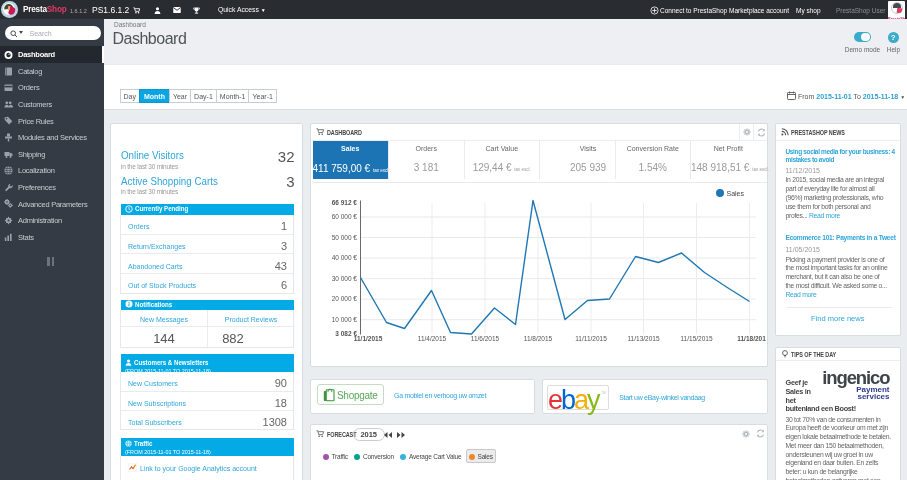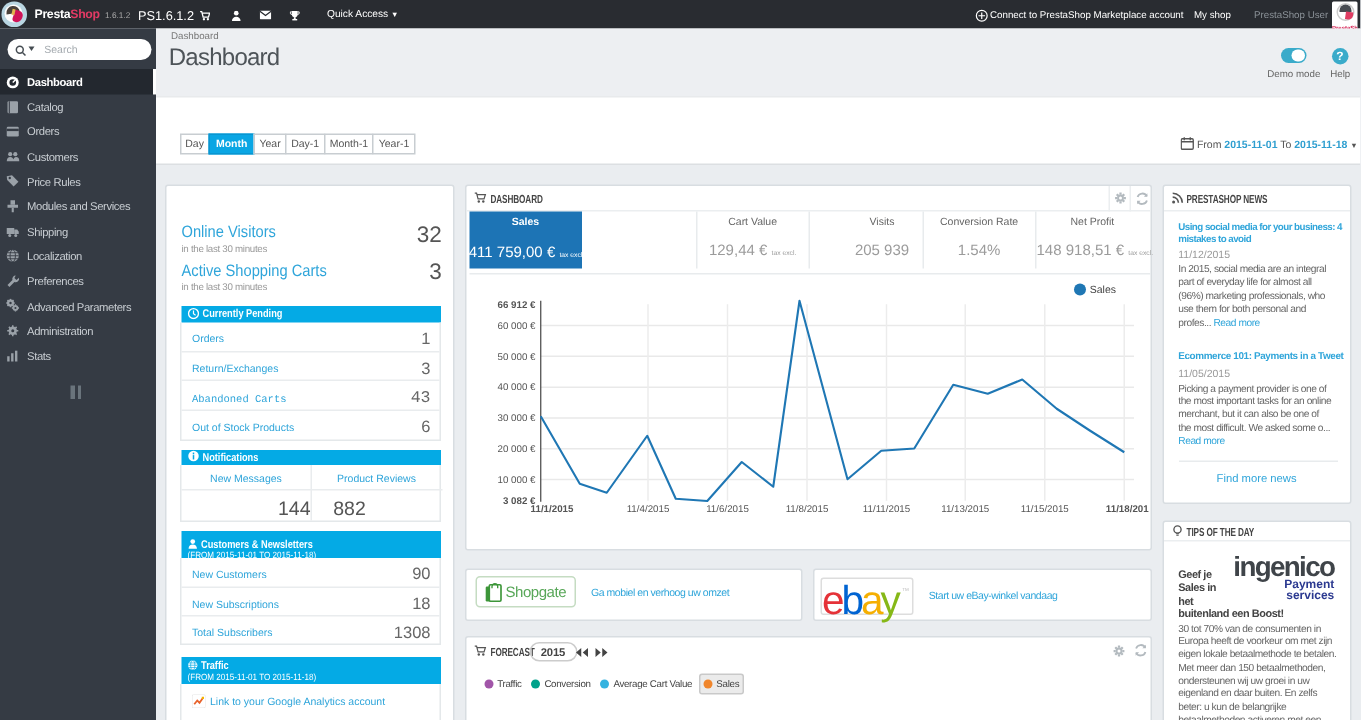--- a/index.html
+++ b/index.html
@@ -207,40 +207,40 @@
       </svg> <span class="condb">Currently Pending</span></div>
 <div class="abs" style="left:9px;top:91px;width:174px;height:79px;border:1px solid #e4e8ea;border-top:none">
 <div style="position:relative;height:19.4px;">
         <span class="blink" style="position:absolute;left:7px;top:8.5px;font-size:7px">Orders</span>
         <span style="position:absolute;right:6px;top:5.5px;font-size:11px;color:#666">1</span>
       </div>
 <div style="position:relative;height:19.4px;border-top:1px solid #e9ecee;">
         <span class="blink" style="position:absolute;left:7px;top:8.5px;font-size:7px">Return/Exchanges</span>
         <span style="position:absolute;right:6px;top:5.5px;font-size:11px;color:#666">3</span>
       </div>
-<div style="position:relative;height:19.4px;border-top:1px solid #e9ecee;font-family:Liberation Mono, monospace;">
+<div style="position:relative;height:19.4px;border-top:1px solid #e9ecee;">
         <span class="blink" style="position:absolute;left:7px;top:8.5px;font-size:7px">Abandoned Carts</span>
         <span style="position:absolute;right:6px;top:5.5px;font-size:11px;color:#666">43</span>
       </div>
 <div style="position:relative;height:19.4px;border-top:1px solid #e9ecee;">
         <span class="blink" style="position:absolute;left:7px;top:8.5px;font-size:7px">Out of Stock Products</span>
         <span style="position:absolute;right:6px;top:5.5px;font-size:11px;color:#666">6</span>
       </div>
 </div>
 <div class="bluebar" style="left:10px;top:176px;width:173px;height:10.5px;font-size:7.5px;line-height:10.5px"><svg style="display:inline-block;vertical-align:-1.5px;margin-left:4px" width="8" height="8" viewBox="0 0 8 8">
         <circle cx="4" cy="4" r="3.5" fill="#fff"></circle>
         <rect x="3.5" y="1.7" width="1" height="1.2" fill="#04aae5"></rect>
         <rect x="3.5" y="3.4" width="1" height="2.9" fill="#04aae5"></rect>
       </svg> <span class="condb">Notifications</span></div>
 <div class="abs" style="left:9px;top:186.5px;width:174px;height:37.5px;border:1px solid #e4e8ea;border-top:none">
 <div class="abs" style="left:0;top:0;width:86.5px;height:100%;border-right:1px solid #e9ecee"></div>
 <div class="abs blink" style="left:0;top:5.5px;width:86px;text-align:center;font-size:7px">New Messages</div>
 <div class="abs blink" style="left:87px;top:5.5px;width:86px;text-align:center;font-size:7px">Product Reviews</div>
 <div class="abs" style="left:0;top:15.5px;width:174px;height:1px;background:#e9ecee"></div>
-<div class="abs" style="left:0;top:20.5px;width:86px;text-align:right;font-size:13px;color:#555">144</div>
+<div class="abs" style="left:0;top:20.5px;width:86px;text-align:center;font-size:13px;color:#555">144</div>
 <div class="abs" style="left:69px;top:20.5px;width:86px;text-align:center;font-size:13px;color:#555">882</div>
 </div>
 <div class="bluebar" style="left:10px;top:230.5px;width:173px;height:18px;font-size:7.5px;line-height:9px">
       <div style="margin:4px 0 0 4px"><svg style="display:inline-block;vertical-align:-1px" width="7" height="7" viewBox="0 0 8 8">
           <circle cx="4" cy="2.3" r="1.8" fill="#fff"></circle>
           <path d="M0.8 7.8c0-2 1.4-3.2 3.2-3.2s3.2 1.2 3.2 3.2z" fill="#fff"></path>
         </svg> <span class="condb">Customers &amp; Newsletters</span></div>
       <div style="margin-left:4px;font-size:6px;font-weight:normal"><span class="condb" style="transform:scaleX(0.9)">(FROM 2015-11-01 TO 2015-11-18)</span></div>
     </div>
 <div class="abs" style="left:9px;top:248.5px;width:174px;height:58px;border:1px solid #e4e8ea;border-top:none">
@@ -292,20 +292,24 @@
         <svg style="margin:4px 0 0 3px" width="9" height="9" viewBox="0 0 9 9">
           <path d="M1.4 3.4a3.3 3.3 0 0 1 6.1-0.6M7.6 5.6a3.3 3.3 0 0 1-6.1 0.6" stroke="#b3babf" stroke-width="1.2" fill="none"></path>
           <path d="M7.9 0.9v2.3H5.6z" fill="#b3babf"></path>
           <path d="M1.1 8.1V5.8h2.3z" fill="#b3babf"></path>
         </svg>
       </div></div>
 <div class="abs" style="left:2px;top:17px;width:454.5px;height:42px;border-bottom:1px solid #e8ebed">
 <div class="abs" style="left:0.0px;top:0.5px;width:75.5px;height:37.5px;background:#1d74b5;color:#fff;text-align:center">
         <div style="font-size:7px;font-weight:bold;margin-top:4px">Sales</div>
         <div style="font-size:10px;margin-top:10.5px;white-space:nowrap">411 759,00 € <span style="font-size:4.5px">tax excl.</span></div>
+      </div>
+<div class="abs" style="left:75.5px;top:0.5px;width:75.5px;height:37.5px;border-left:1px solid #e8ebed;text-align:center">
+        <div style="font-size:7px;color:#666;margin-top:4px">Orders</div>
+        <div style="font-size:10px;color:#9b9b9b;margin-top:10px;white-space:nowrap">3 181</div>
       </div>
 <div class="abs" style="left:151.0px;top:0.5px;width:75.5px;height:37.5px;border-left:1px solid #e8ebed;text-align:center">
         <div style="font-size:7px;color:#666;margin-top:4px">Cart Value</div>
         <div style="font-size:10px;color:#9b9b9b;margin-top:10px;white-space:nowrap">129,44 € <span style="font-size:4.5px">tax excl.</span></div>
       </div>
 <div class="abs" style="left:226.5px;top:0.5px;width:97px;height:37.5px;border-left:1px solid #e8ebed;text-align:center">
         <div style="font-size:7px;color:#666;margin-top:4px">Visits</div>
         <div style="font-size:10px;color:#9b9b9b;margin-top:10px;white-space:nowrap">205 939</div>
       </div>
 <div class="abs" style="left:302.0px;top:0.5px;width:75.5px;height:37.5px;border-left:1px solid #e8ebed;text-align:center">

